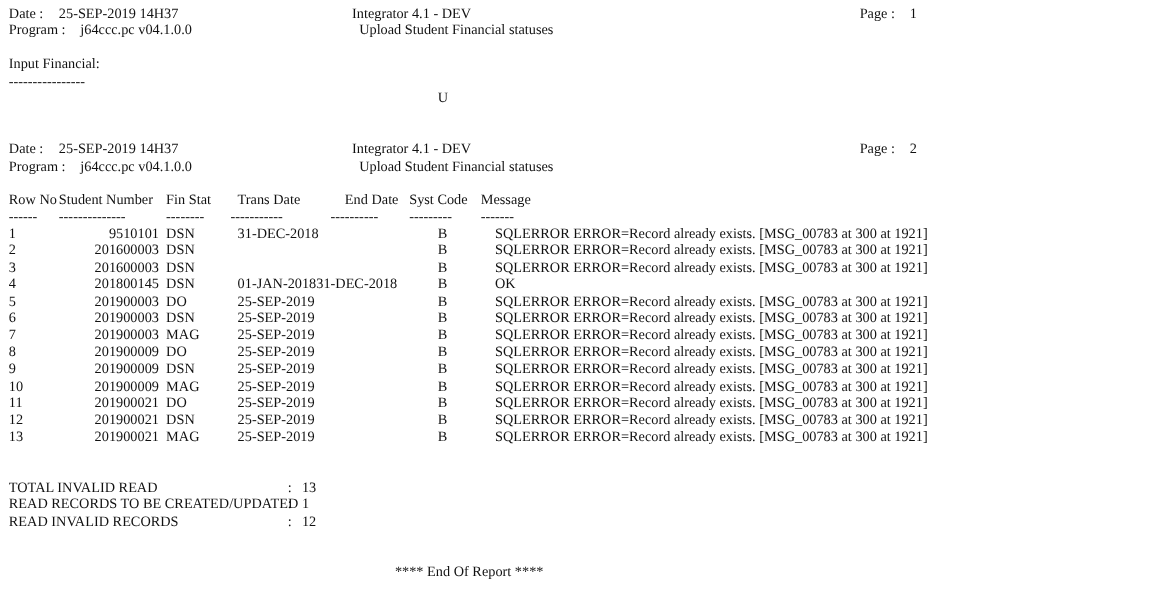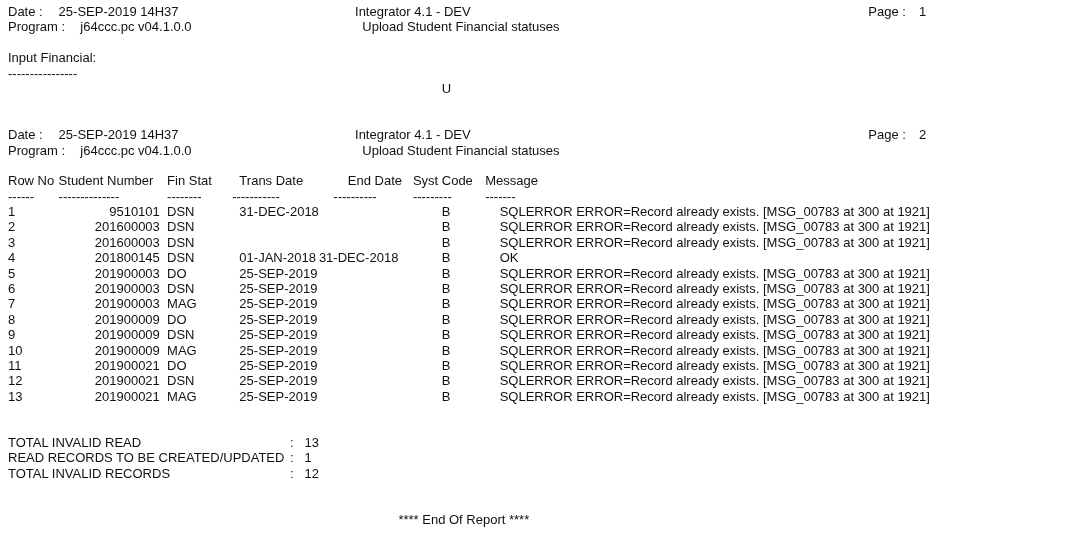--- a/index.html
+++ b/index.html
@@ -1,20 +1,20 @@
 <!DOCTYPE html>
 <html><head>
 <meta charset="utf-8">
 <style>
   html, body { margin: 0; padding: 0; background: #ffffff; }
   .report {
     position: relative;
     width: 1059px;
     padding: 4px 0 0 8px;
-    font-family: Liberation Sans, sans-serif;
+    font-family: Liberation Serif, serif;
     font-size: 13px;
     line-height: 15.4px;
     color: #111111;
   }
   .line {
     position: relative;
     height: 15.4px;
     white-space: pre;
   }
   .c {
@@ -91,21 +91,21 @@
       <div class="line"><span class="c" style="--c: 0;">11</span><span class="c num" style="--c: 7;">201900021</span><span class="c" style="--c: 22;">DO</span><span class="c" style="--c: 32;">25-SEP-2019</span><span class="c" style="--c: 60;">B</span><span class="c" style="--c: 68;">SQLERROR ERROR=Record already exists. [MSG_00783 at 300 at 1921]</span></div>
       <div class="line"><span class="c" style="--c: 0;">12</span><span class="c num" style="--c: 7;">201900021</span><span class="c" style="--c: 22;">DSN</span><span class="c" style="--c: 32;">25-SEP-2019</span><span class="c" style="--c: 60;">B</span><span class="c" style="--c: 68;">SQLERROR ERROR=Record already exists. [MSG_00783 at 300 at 1921]</span></div>
       <div class="line"><span class="c" style="--c: 0;">13</span><span class="c num" style="--c: 7;">201900021</span><span class="c" style="--c: 22;">MAG</span><span class="c" style="--c: 32;">25-SEP-2019</span><span class="c" style="--c: 60;">B</span><span class="c" style="--c: 68;">SQLERROR ERROR=Record already exists. [MSG_00783 at 300 at 1921]</span></div>
     </div>
   <div class="line"></div>
   <div class="line"></div>
 
   <div id="totals">
       <div class="line"><span class="c" style="--c: 0;">TOTAL INVALID READ</span><span class="c" style="--c: 39;">:</span><span class="c" style="--c: 41;">13</span></div>
       <div class="line"><span class="c" style="--c: 0;">READ RECORDS TO BE CREATED/UPDATED</span><span class="c" style="--c: 39;">:</span><span class="c" style="--c: 41;">1</span></div>
-      <div class="line"><span class="c" style="--c: 0;">TOTAL INVALID RECORDS</span><span class="c" style="--c: 39;">:</span><span class="c" style="--c: 41;">12</span></div>
+      <div class="line"><span class="c" style="--c: 0;">READ INVALID RECORDS</span><span class="c" style="--c: 39;">:</span><span class="c" style="--c: 41;">12</span></div>
     </div>
   <div class="line"></div>
   <div class="line"></div>
 
   <div class="line">
     <span class="c" style="--c:54">**** End Of Report ****</span>
   </div>
 
 </div>
 

